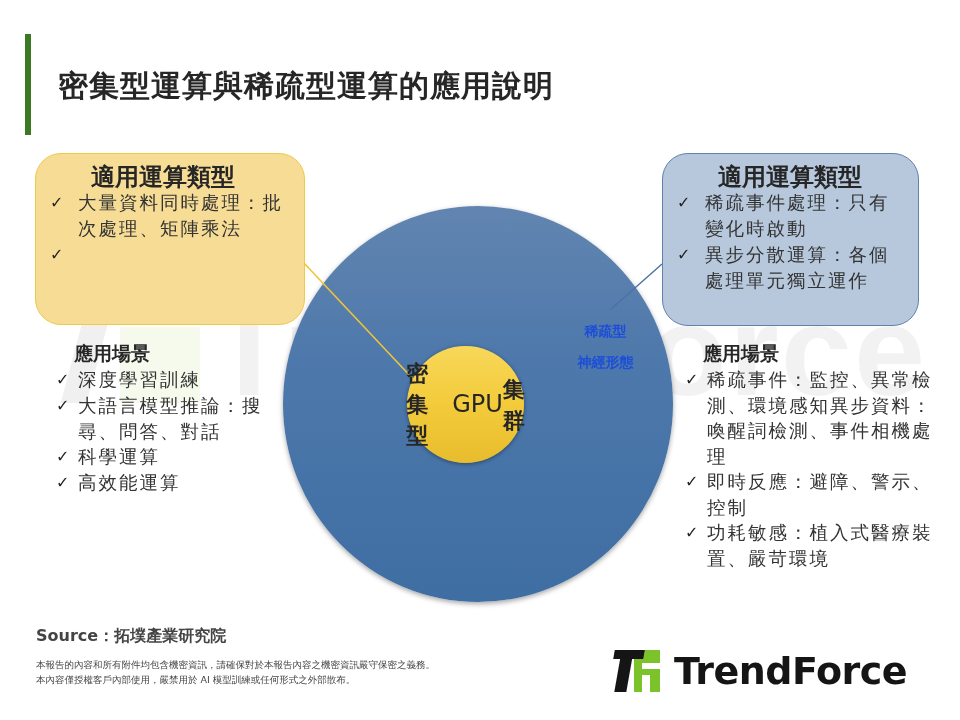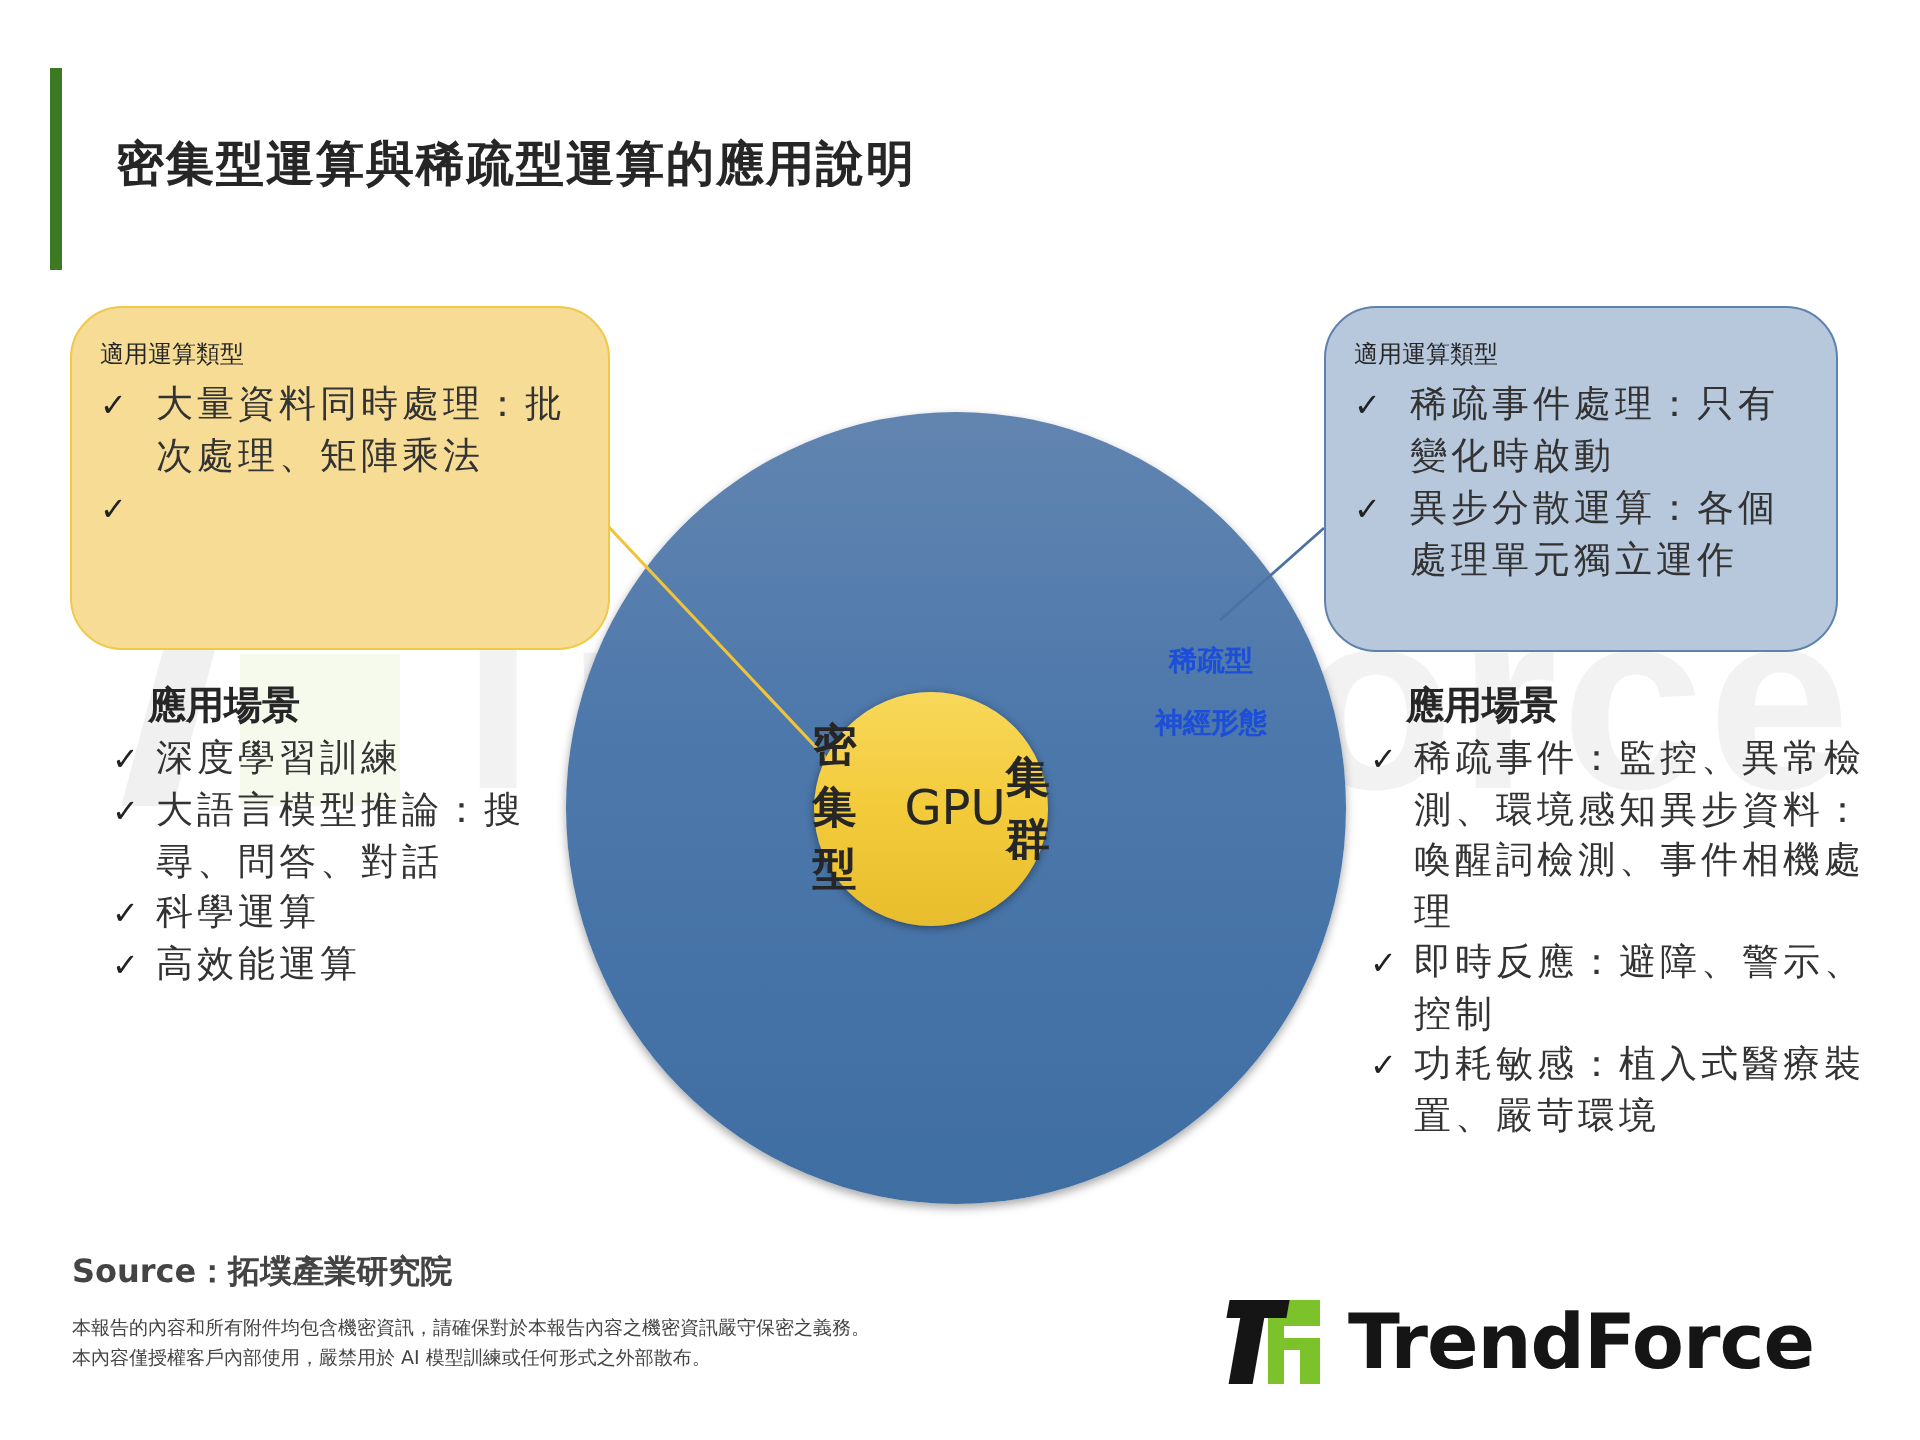--- a/index.html
+++ b/index.html
@@ -1,20 +1,20 @@
 <!DOCTYPE html>
 <html><head>
 <meta charset="utf-8">
 <style>
   * { box-sizing: border-box; margin: 0; padding: 0; }
   html, body { width: 960px; height: 720px; background: #ffffff; overflow: hidden; }
   body { position: relative; font-family: "DejaVu Sans", "Liberation Sans", sans-serif; color: #222; }
 
   .accent-bar { position: absolute; left: 25px; top: 34px; width: 6px; height: 101px; background: #3b7a22; }
-  .page-title { position: absolute; left: 58px; top: 66px; font-size: 24px; font-weight: bold; color: #262626; letter-spacing: 1px; white-space: nowrap; text-align: right; }
+  .page-title { position: absolute; left: 58px; top: 66px; font-size: 30px; font-weight: bold; color: #262626; letter-spacing: 1px; white-space: nowrap; text-align: right; }
 
   
   .watermark { position: absolute; left: 60px; top: 295px; width: 860px; height: 110px; pointer-events: none; }
   .wm-mark { position: absolute; left: 0; top: 8px; width: 150px; height: 100px; }
   .wm-mark .a { position: absolute; left: 0; top: 0; width: 110px; height: 22px; background: rgba(0,0,0,0.06); transform: skewX(-15deg); }
   .wm-mark .b { position: absolute; left: 14px; top: 0; width: 26px; height: 100px; background: rgba(0,0,0,0.06); transform: skewX(-15deg); }
   .wm-mark .c { position: absolute; left: 60px; top: 24px; width: 80px; height: 76px; background: rgba(140,190,30,0.08); }
   .wm-text { position: absolute; left: 150px; top: -18px; font-family: "Liberation Sans", sans-serif; font-weight: bold; font-size: 128px; color: rgba(0,0,0,0.05); letter-spacing: 2px; white-space: nowrap; }
 
   
@@ -29,21 +29,21 @@
   .small-circle span.gpu { font-family: "DejaVu Sans", sans-serif; font-weight: normal; font-size: 24px; margin-left: 24px; }
 
   .sparse-label { position: absolute; left: 548px; top: 316px; width: 115px; text-align: center; color: #1d4ed8; font-weight: bold; font-size: 14px; line-height: 31px; }
 
   svg.connectors { position: absolute; left: 0; top: 0; width: 960px; height: 720px; pointer-events: none; }
 
   
   .box { position: absolute; border-radius: 26px; padding: 10px 14px; }
   .box-left { left: 35px; top: 153px; width: 270px; height: 172px; background: #f6dc95; border: 1.5px solid #f0c84a; }
   .box-right { left: 662px; top: 153px; width: 257px; height: 173px; background: #b7c8dd; border: 1.5px solid #5f82ad; }
-  .box-title { font-size: 12px; font-weight: normal; color: #262626; line-height: 26px; }
+  .box-title { font-size: 24px; font-weight: bold; color: #262626; line-height: 26px; margin-left: 41px; }
   .item { display: flex; align-items: flex-start; font-size: 18.5px; line-height: 26px; color: #333; letter-spacing: 2px; }
   .check { width: 28px; flex: 0 0 28px; font-size: 16px; line-height: 26px; color: #222; }
   .item-text { flex: 1; }
 
   .section { position: absolute; }
   .sec-left { left: 48px; top: 340px; width: 240px; }
   .sec-right { left: 677px; top: 340px; width: 275px; }
   .sec-title { font-size: 19px; font-weight: bold; color: #262626; line-height: 26px; margin-bottom: 1px; margin-left: 26px; }
   .sec-item { display: flex; align-items: flex-start; font-size: 18.5px; line-height: 25.5px; color: #333; letter-spacing: 2px; padding-left: 8px; }
   .sec-item .check { width: 22px; flex: 0 0 22px; }

